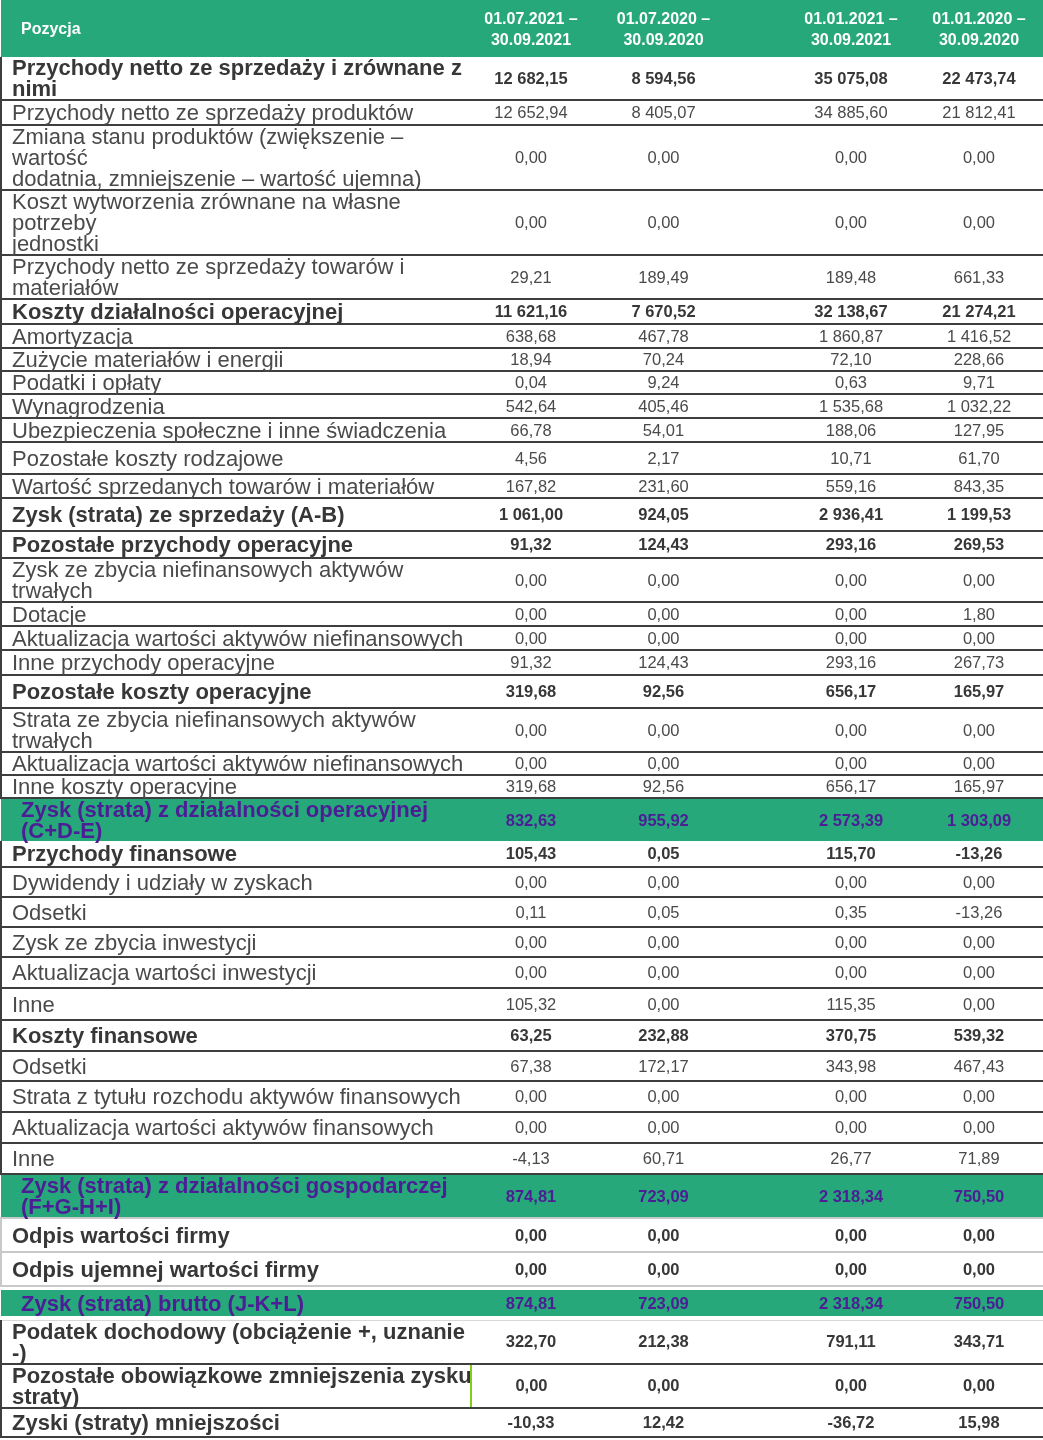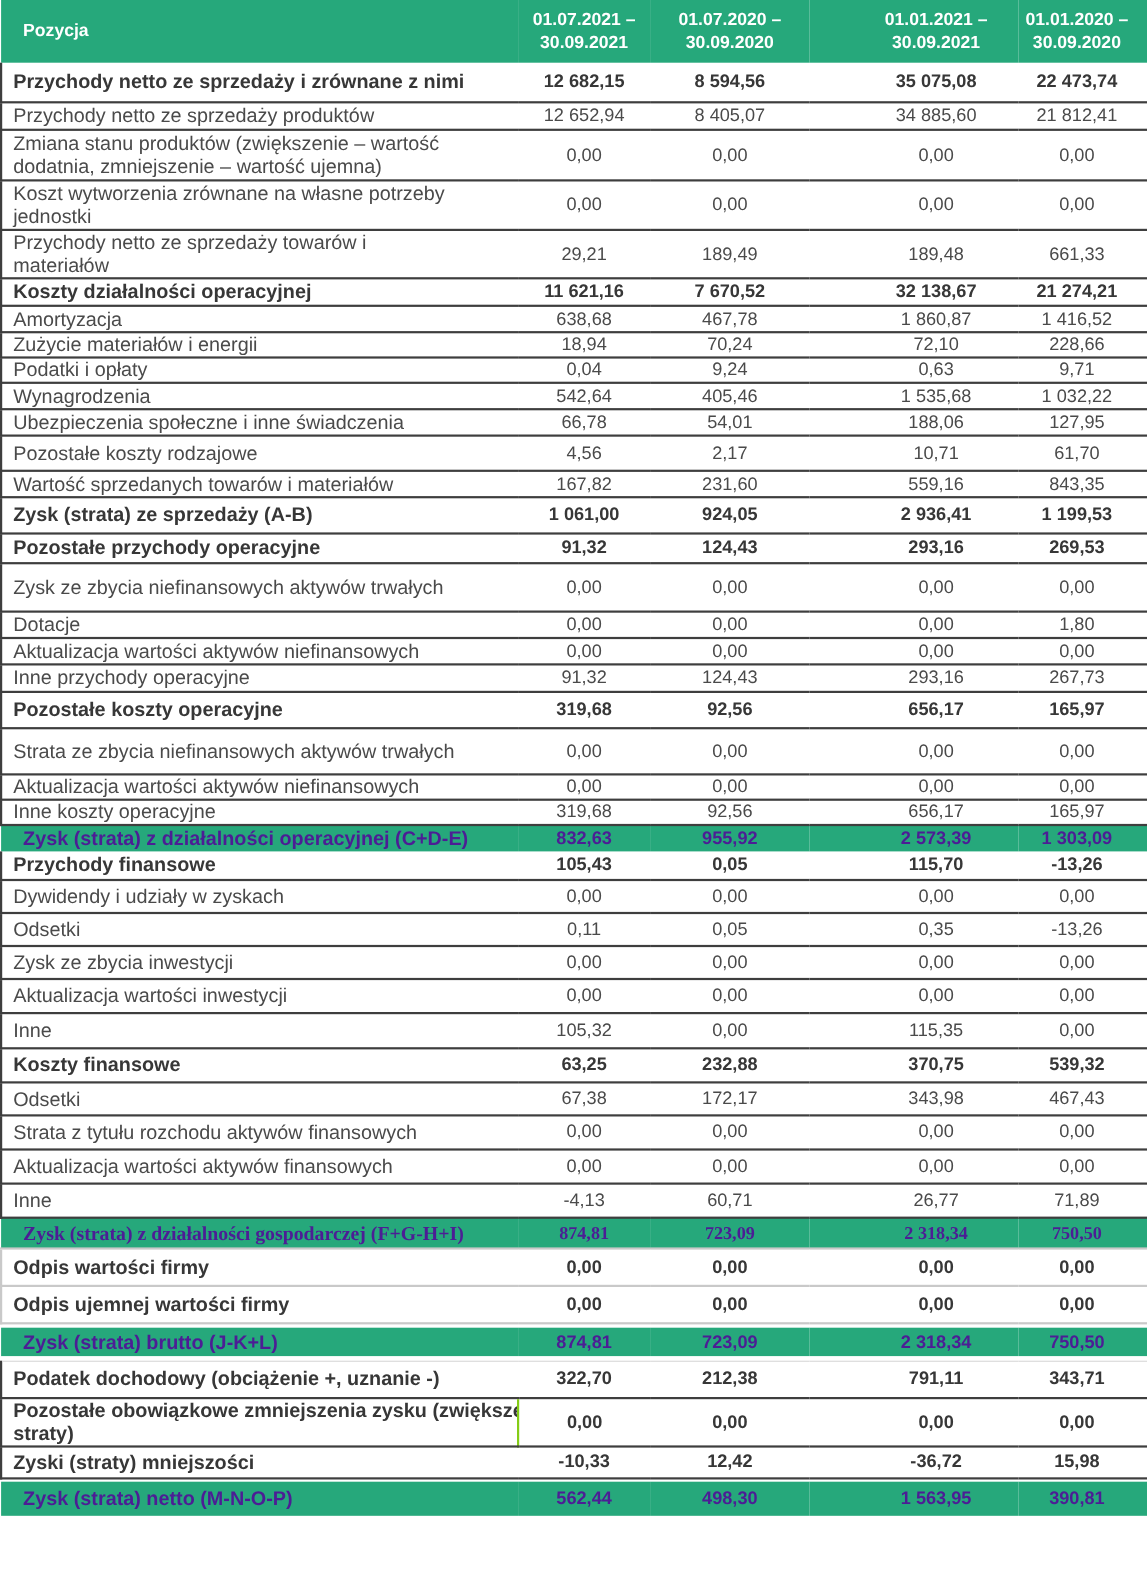--- a/index.html
+++ b/index.html
@@ -9,21 +9,21 @@
   thead th{
     background:var(--green);color:#fff;height:57px;
     font-weight:bold;font-size:16px;line-height:21px;
     white-space:pre-line;vertical-align:middle;padding:0;
   }
   th.label-h{text-align:left;padding-left:20px;}
   th.val-h{text-align:center;}
   .c3{padding-left:40px;}
   .c4{padding-right:12px;}
   tbody td{vertical-align:middle;padding:0;}
-  td.label{padding-left:10px;padding-right:2px;white-space:pre-line;font-size:18px;line-height:21px;}
+  td.label{padding-left:10px;padding-right:2px;white-space:pre-line;font-size:22px;line-height:21px;}
   td.val{text-align:center;font-size:16.5px;}
   tr.normal{color:#4a4a4a;margin-top:42px;}
   tr.bold td{font-weight:bold;color:#373737;}
   tr.normal td,tr.bold td{border-bottom:2px solid #3e3e3e;}
   tr.normal td.label,tr.bold td.label{border-left:2px solid #3e3e3e;}
   tr.light td{border-bottom-color:#c9c9c9;}
   tr.light td.label{border-left-color:#c9c9c9;}
   tr.green{background:var(--green);}
   tr.green td{color:#4c1d95;font-weight:bold;}
   tr.green td.label{padding-left:20px;}
@@ -299,21 +299,21 @@
           <td class="val c3">0,00</td>
           <td class="val c4">0,00</td>
         </tr>
         <tr class="normal" style="height: 31px;">
           <td class="label">Inne</td>
           <td class="val c1">-4,13</td>
           <td class="val c2">60,71</td>
           <td class="val c3">26,77</td>
           <td class="val c4">71,89</td>
         </tr>
-        <tr class="green bb-light" style="height: 28px; font-family: Liberation Serif, serif;">
+        <tr class="green bb-light" style="height: 28px;">
           <td class="label">Zysk (strata) z działalności gospodarczej (F+G-H+I)</td>
           <td class="val c1">874,81</td>
           <td class="val c2">723,09</td>
           <td class="val c3">2 318,34</td>
           <td class="val c4">750,50</td>
         </tr>
         <tr class="bold light" style="height: 34px;">
           <td class="label">Odpis wartości firmy</td>
           <td class="val c1">0,00</td>
           <td class="val c2">0,00</td>

